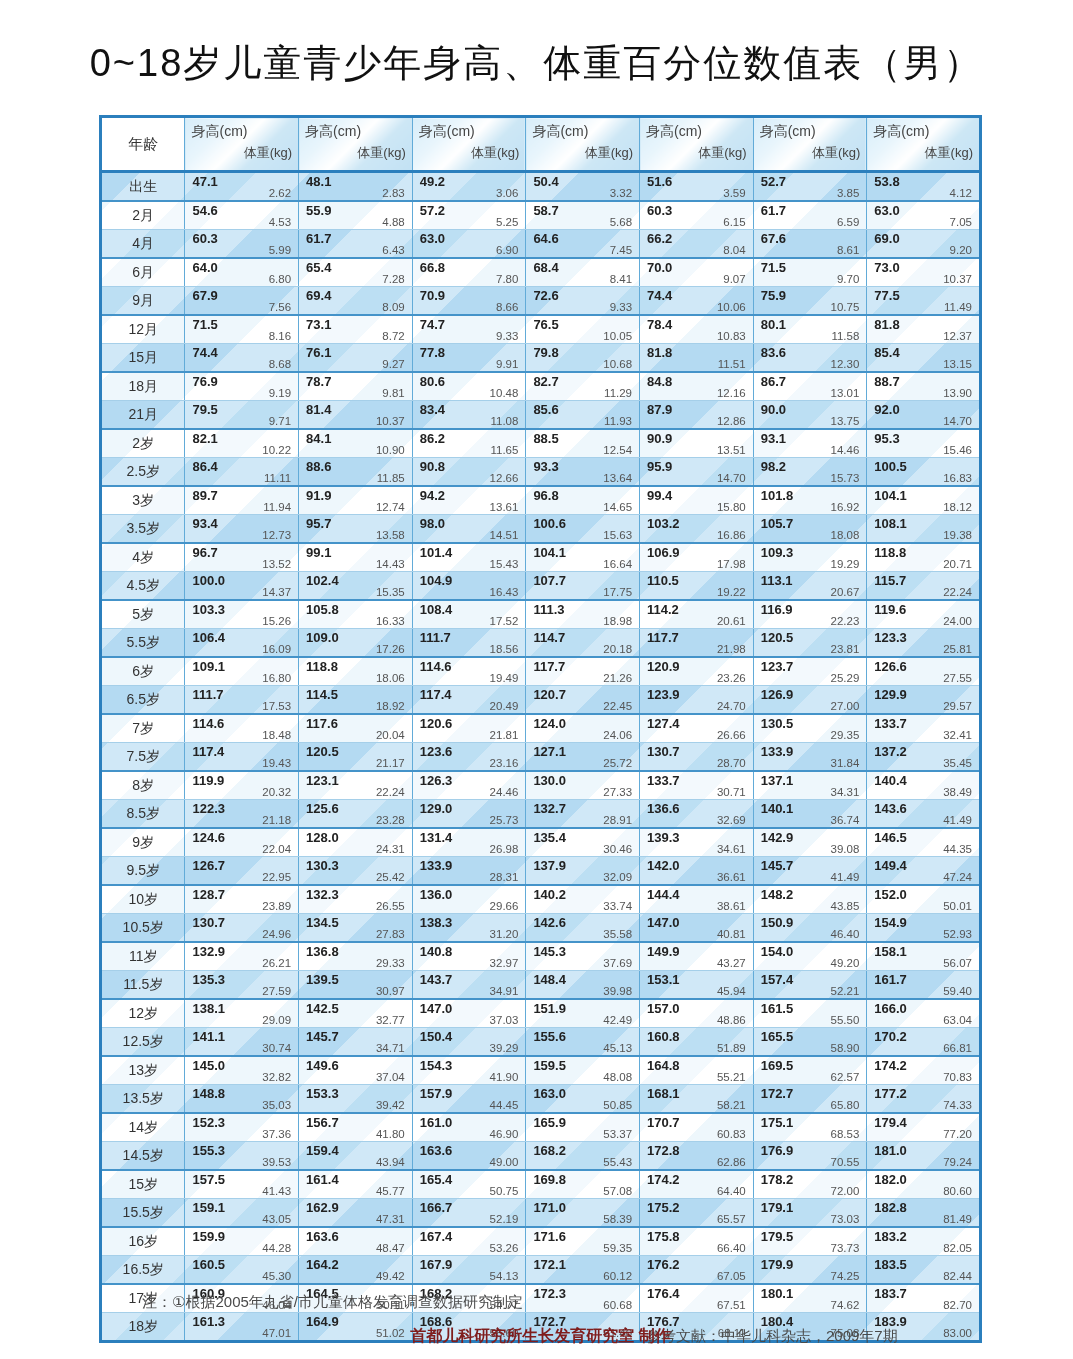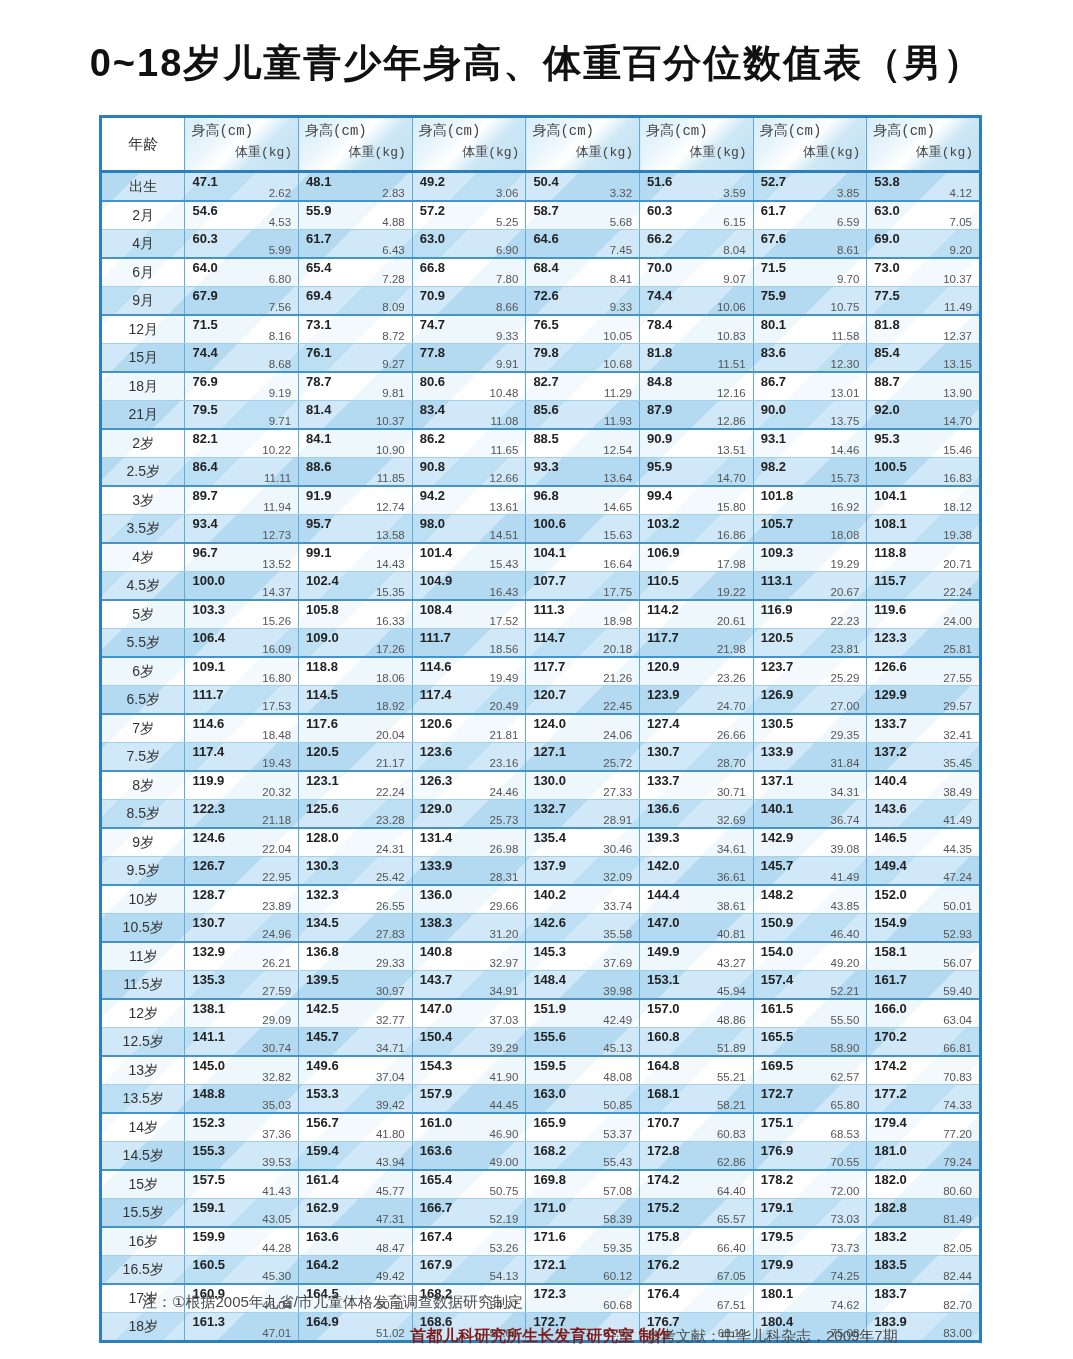--- a/index.html
+++ b/index.html
@@ -1,30 +1,30 @@
 <!DOCTYPE html>
 <html><head>
 <meta charset="utf-8">
 <style>
   html,body{margin:0;padding:0;background:#ffffff;}
   .page{position:relative;width:1073px;height:1359px;background:#ffffff;overflow:hidden;
         font-family:"Liberation Sans","DejaVu Sans",sans-serif;}
   .title{position:absolute;top:38px;left:0;width:100%;text-align:center;
-         font-size:38px;font-weight:bold;color:#111;letter-spacing:2px;}
+         font-size:38px;font-weight:normal;color:#111;letter-spacing:2px;}
   .table-wrap{position:absolute;left:99px;top:115px;width:883px;
         background:repeating-linear-gradient(135deg,
           #c2e1f4 0px 70px, #ffffff 70px 118px, #d2eaf7 118px 152px, #ffffff 152px 190px);}
   table{border-collapse:collapse;table-layout:fixed;width:883px;border:3px solid #2b7fbd;}
   col.age-col{width:84px;}
   col.pct-col{width:113px;}
   th,td{border:1px solid #62abd8;padding:0;margin:0;}
   thead tr.pr{height:30px;}
   th.corner{background:#ffffff;}
   th.pct{background:#ffffff;font-size:17px;font-weight:normal;color:#222;text-align:center;}
-  thead tr.sr{height:55px;font-family:Liberation Mono, monospace;}
+  thead tr.sr{height:55px;}
   thead tr.sr th{border-bottom:3px solid #2b7fbd;}
   th.agehdr{background:#ffffff;font-size:15px;font-weight:normal;color:#333;
         text-align:center;vertical-align:middle;}
   th.sub{background:linear-gradient(135deg,#d7edf9 0%,#e8f5fc 28%,#ffffff 48%,#cde7f5 66%,#c2e1f4 100%);
         font-weight:normal;vertical-align:top;}
   .hl{display:block;text-align:left;font-size:14px;color:#444;padding:6px 0 0 6px;line-height:14px;}
   .wl{display:block;text-align:right;font-size:13px;color:#444;padding:8px 6px 0 16px;line-height:14px;}
   tbody tr{height:26.6px;}
   tbody td{border-left:1px solid #62abd8;border-right:1px solid #62abd8;
         border-bottom:1px solid #a5cfe9;vertical-align:middle;}

